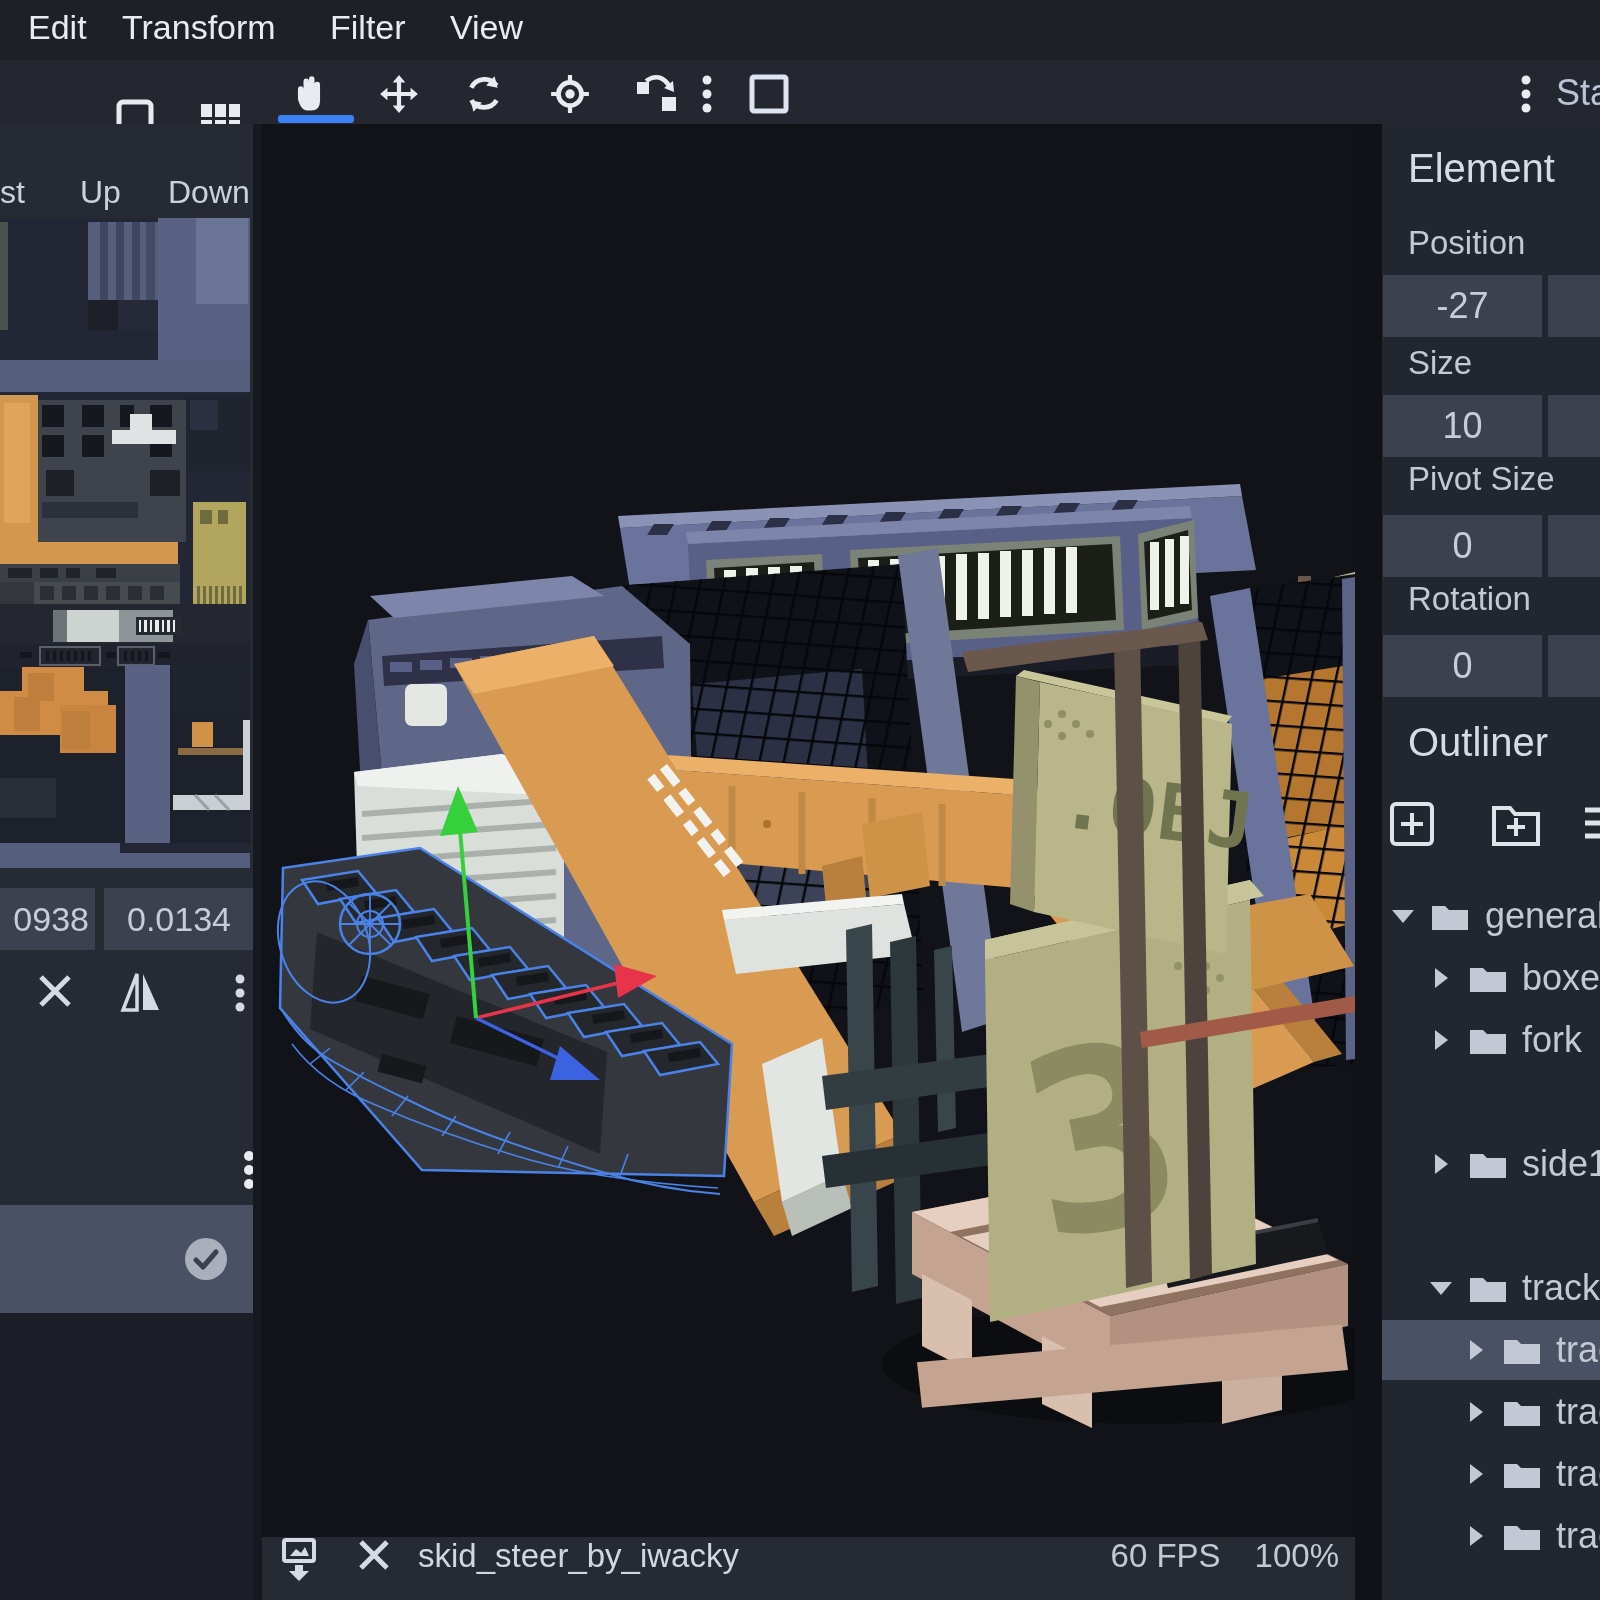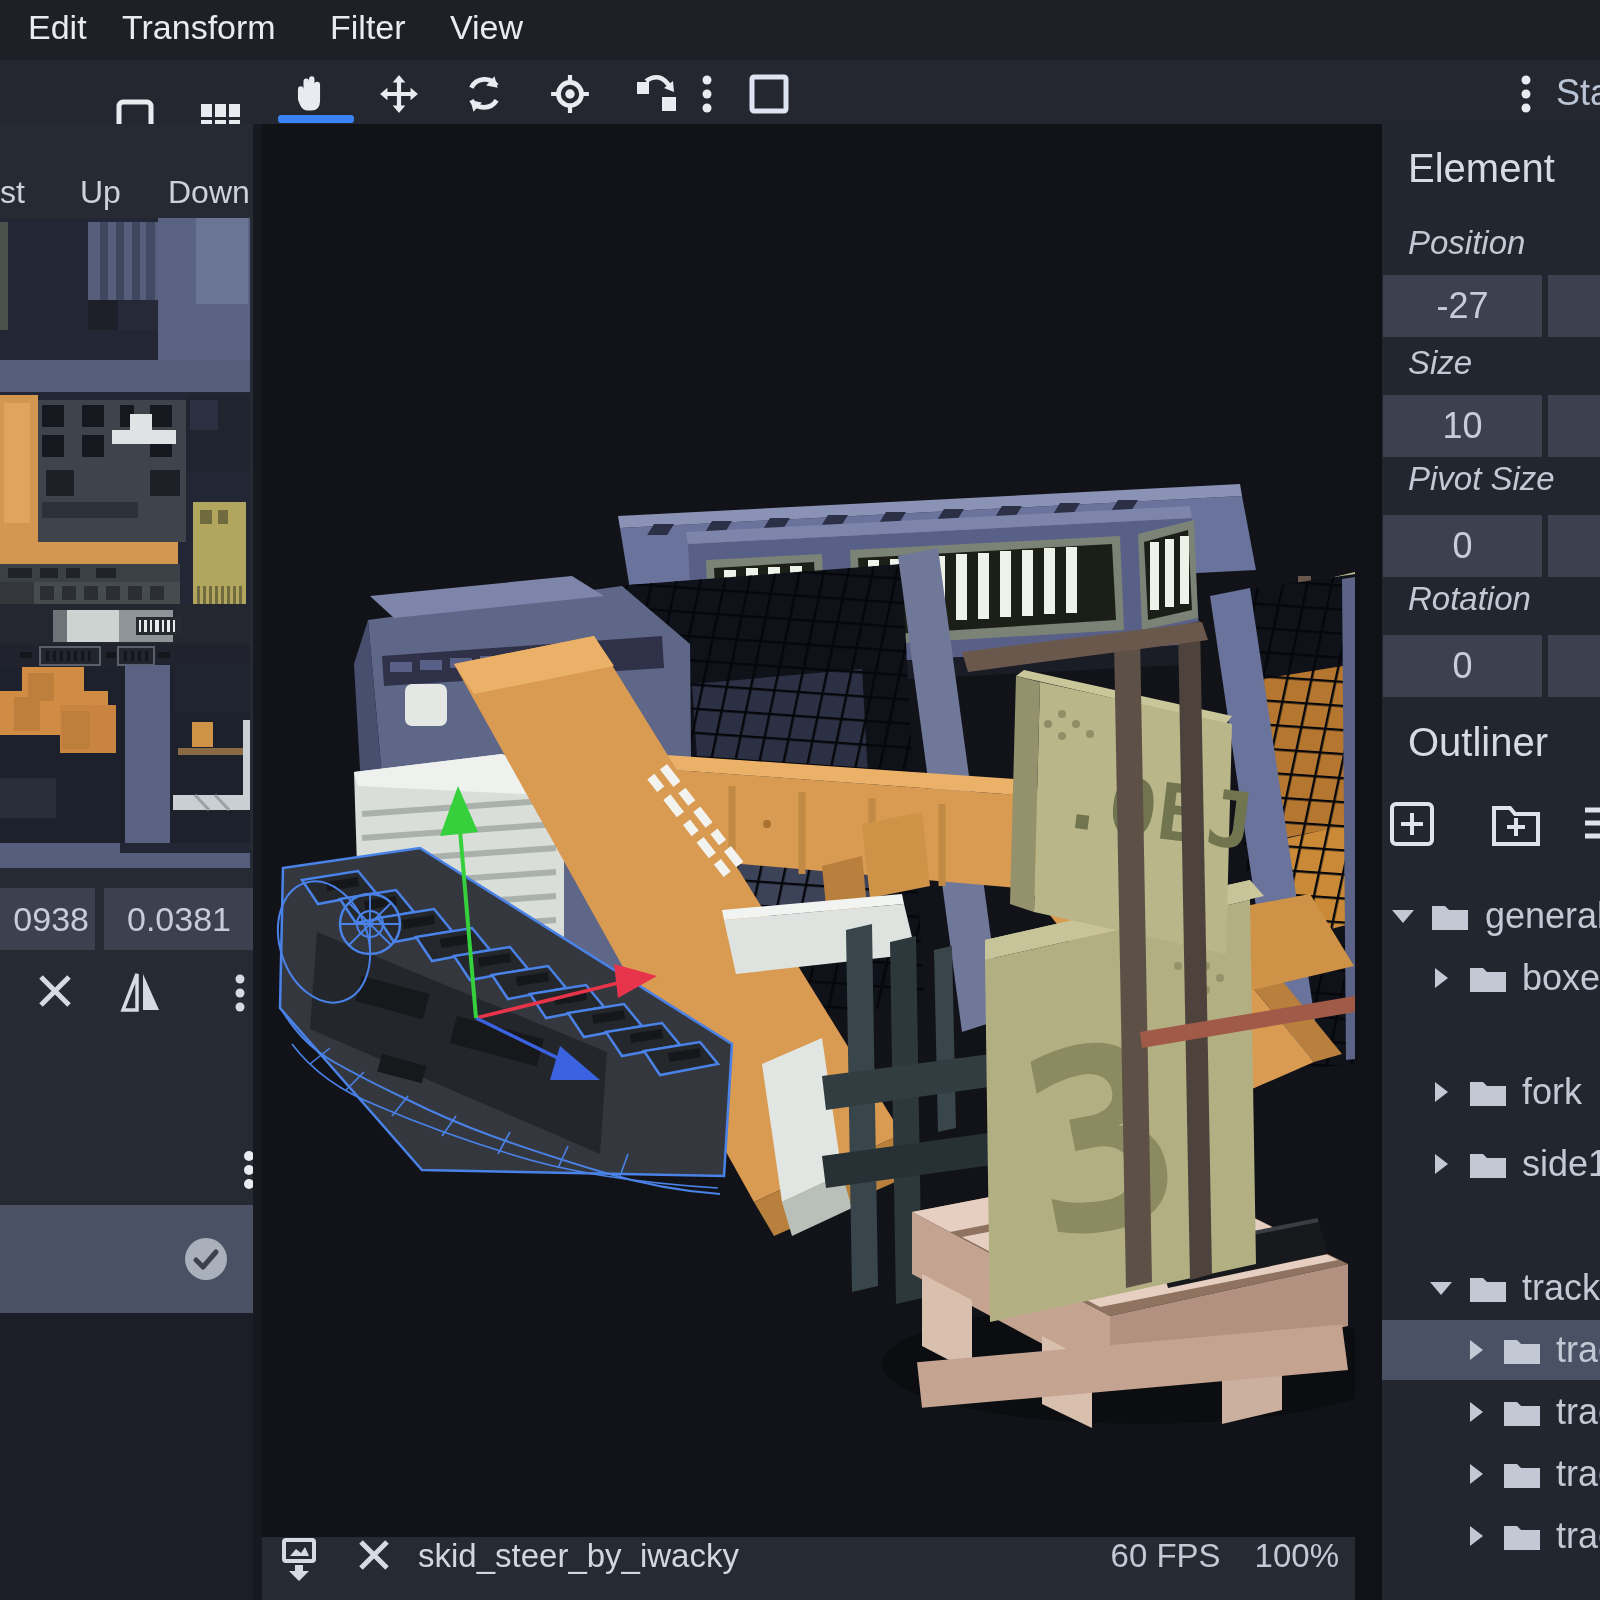--- a/index.html
+++ b/index.html
@@ -27,21 +27,21 @@
   #tex-list-lower{left:0;top:1189px;width:253px;height:287px;background:#1b1e26;}
   
   #viewport{left:262px;top:124px;width:1093px;height:1413px;background:#121318;overflow:hidden;}
   #statusbar{left:262px;top:1537px;width:1093px;height:63px;background:#262a33;
              display:flex;align-items:flex-start;box-sizing:border-box;padding:0 16px;}
   #statusbar .sb-title{font-size:33px;color:#d2d6de;margin-left:26px;}
   #statusbar .sb-right{margin-left:auto;display:flex;gap:34px;font-size:33px;color:#c3c9d4;}
   
   #right-panel{left:1382px;top:124px;width:218px;height:1476px;background:#22262e;overflow:hidden;}
   .rp-h{position:absolute;left:26px;font-size:40px;color:#d6dbe4;}
-  .rp-label{position:absolute;left:26px;font-size:33px;color:#c3c9d4;white-space:nowrap;font-style:italic;}
+  .rp-label{position:absolute;left:26px;font-size:33px;color:#c3c9d4;white-space:nowrap;}
   .rp-field{position:absolute;height:62px;background:#3c4150;font-size:36px;color:#c7cdd8;
             display:flex;align-items:center;justify-content:center;}
   .ol-row{position:absolute;left:0;width:218px;height:60px;display:flex;align-items:center;}
   .ol-row.sel{background:#4a5164;}
   .ol-label{font-size:36px;color:#c3c9d4;white-space:nowrap;}
   .caret-down{width:0;height:0;border-left:11px solid transparent;border-right:11px solid transparent;
               border-top:13px solid #c3c9d4;position:absolute;}
   .caret-right{width:0;height:0;border-top:10px solid transparent;border-bottom:10px solid transparent;
                border-left:13px solid #c3c9d4;position:absolute;}
   .tree-folder{position:absolute;}
@@ -246,21 +246,21 @@
     <rect x="243" y="502" width="7" height="90" fill="#c9cfd2"></rect>
     <rect x="173" y="577" width="77" height="15" fill="#c9cfd2"></rect>
     <path d="M195 577 l14 15 M215 577 l14 15" stroke="#9aa0a4" stroke-width="3"></path>
     <rect x="0" y="560" width="56" height="40" fill="#2a2e38"></rect>
 
     <rect x="0" y="625" width="120" height="10" fill="#565e7d"></rect>
     <rect x="0" y="635" width="250" height="15" fill="#565e7d"></rect>
   </svg>
 
   <div class="abs" id="uv-f1">0938</div>
-  <div class="abs" id="uv-f2">0.0381</div>
+  <div class="abs" id="uv-f2">0.0134</div>
 
   <div class="abs" style="left:36px;top:848px">
     <svg width="38" height="38">
         <path d="M5 5 33 33 M33 5 5 33" stroke="#d6dae2" stroke-width="5"></path>
       </svg>
   </div>
   <div class="abs" style="left:118px;top:846px">
     <svg width="46" height="44" viewBox="0 0 46 44">
       <polygon points="19,4 5,40 19,40" fill="none" stroke="#d6dae2" stroke-width="3.5"></polygon>
       <polygon points="25,4 41,40 25,40" fill="#d6dae2"></polygon>
@@ -599,21 +599,21 @@
       </svg>
     <span class="ol-label ol-lab" style="left:103px">general</span>
   </div>
   <div class="ol-row" style="top:824px">
     <span class="caret-right" style="left:53px"></span>
     <svg class="tree-folder" style="left:86px" width="40" height="32">
         <path d="M2 6 h13 l4 4 h19 v20 h-36 z" fill="#c3c9d4"></path>
       </svg>
     <span class="ol-label ol-lab" style="left:140px">boxes</span>
   </div>
-  <div class="ol-row" style="top:938px">
+  <div class="ol-row" style="top:886px">
     <span class="caret-right" style="left:53px"></span>
     <svg class="tree-folder" style="left:86px" width="40" height="32">
         <path d="M2 6 h13 l4 4 h19 v20 h-36 z" fill="#c3c9d4"></path>
       </svg>
     <span class="ol-label ol-lab" style="left:140px">fork</span>
   </div>
   <div class="ol-row" style="top:1010px">
     <span class="caret-right" style="left:53px"></span>
     <svg class="tree-folder" style="left:86px" width="40" height="32">
         <path d="M2 6 h13 l4 4 h19 v20 h-36 z" fill="#c3c9d4"></path>

